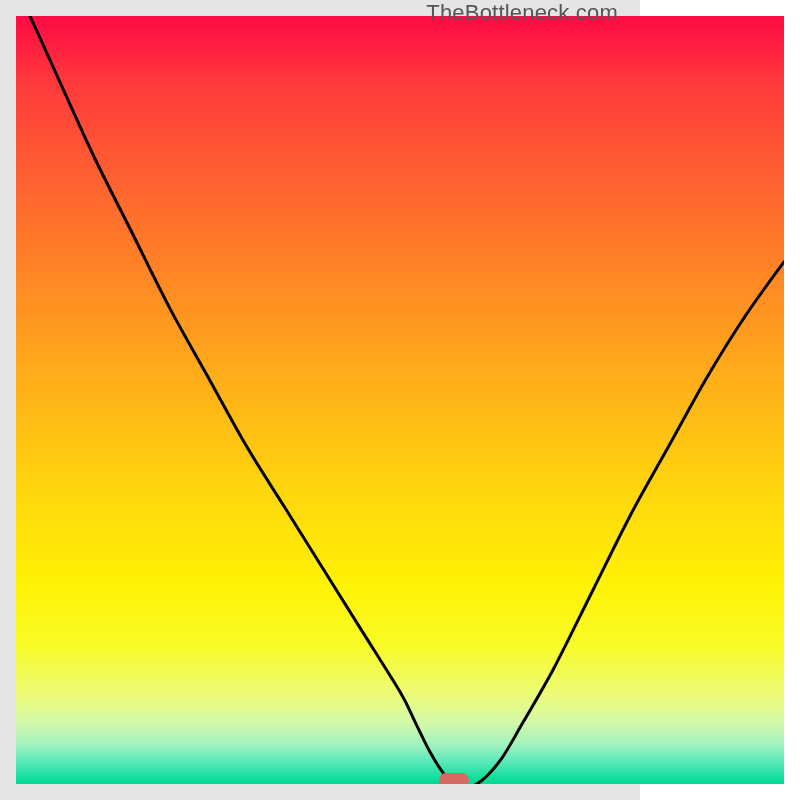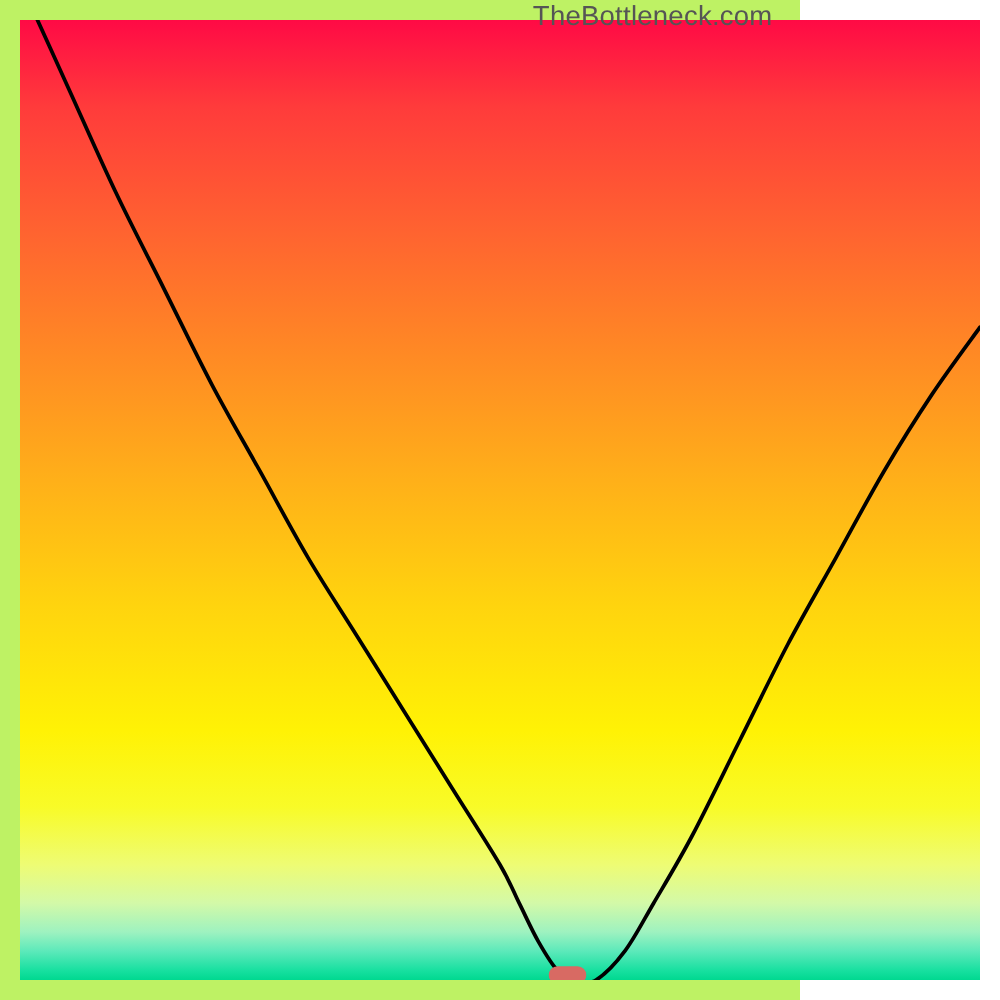--- a/index.html
+++ b/index.html
@@ -4,21 +4,21 @@
 <style>
   body {
     margin: 0;
     padding: 0;
     background: #fff;
   }
   .chart-container {
     width: 640px;
     height: 800px;
     position: relative;
-    background: #bef264;
+    background: #e5e5e5;
   }
   .plot-area {
     position: absolute;
     left: 16px;
     top: 16px;
     width: 768px;
     height: 768px;
     overflow: hidden;
   }
   .gradient-bg {

